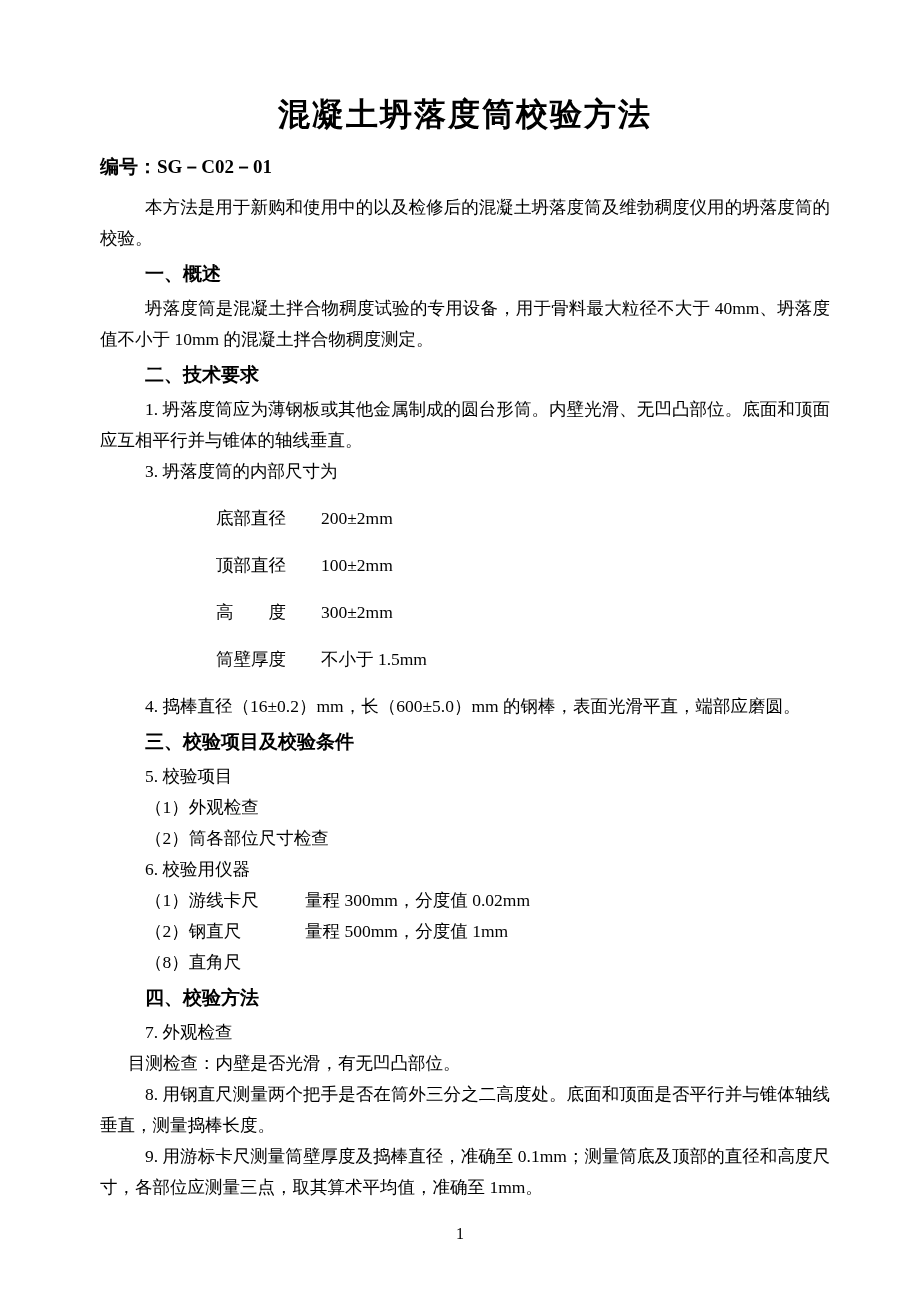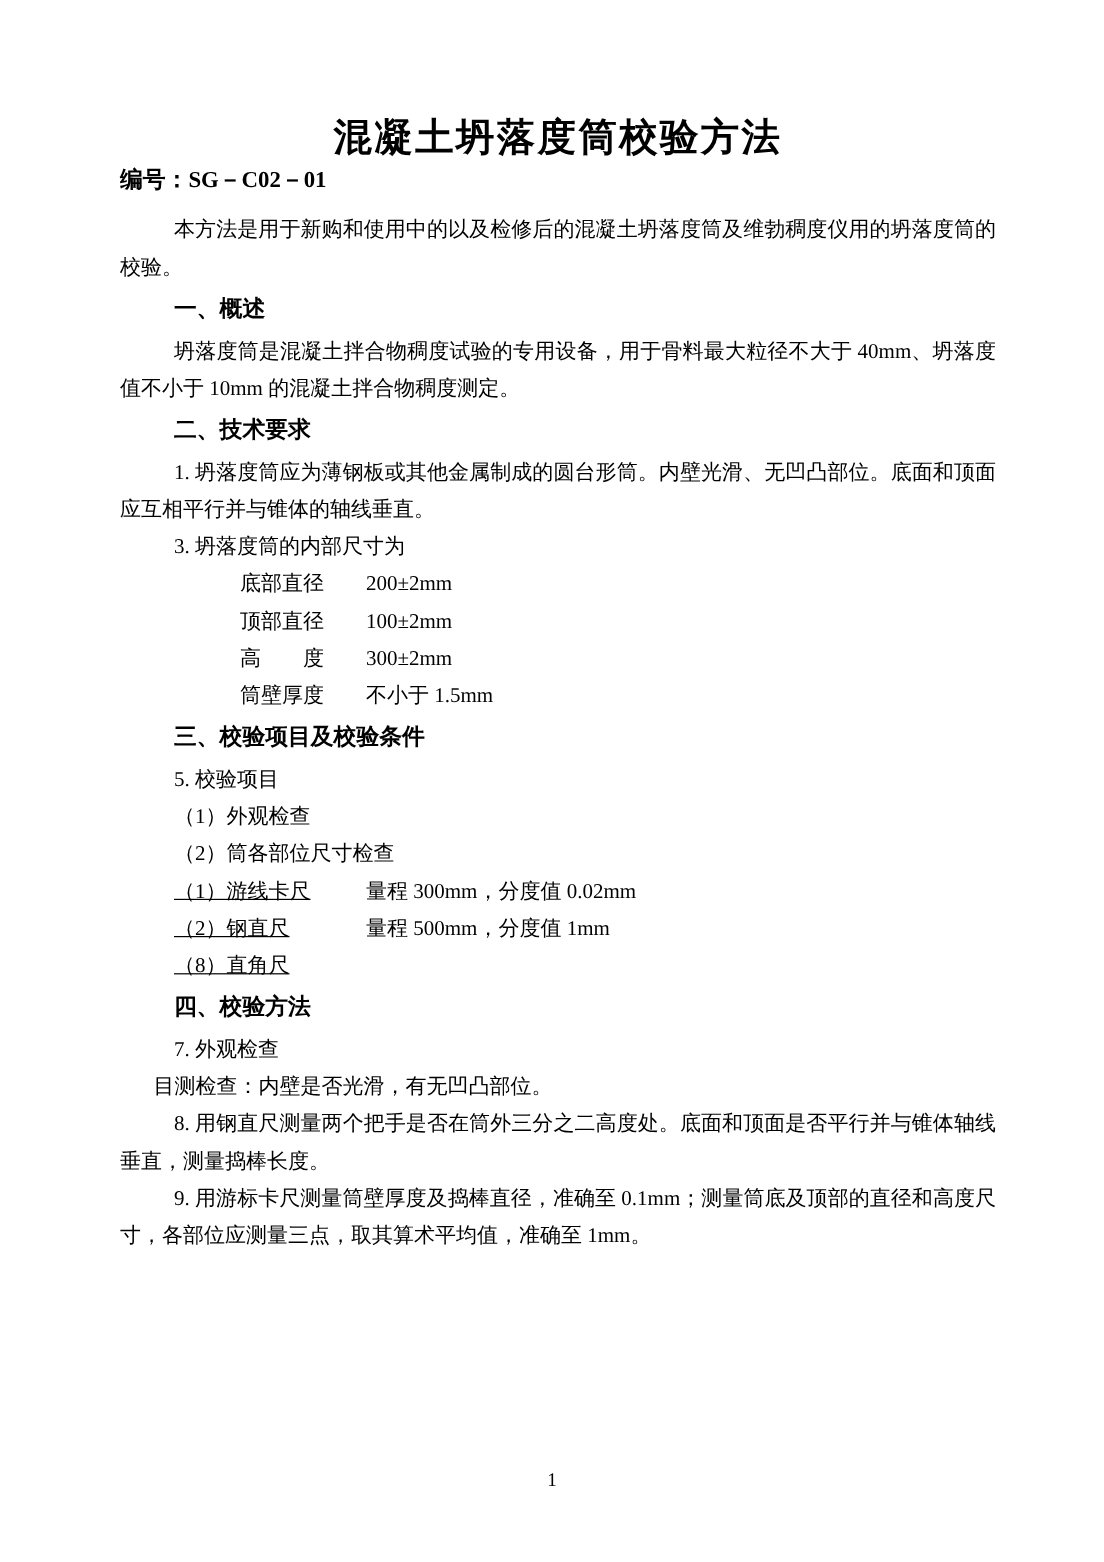--- a/index.html
+++ b/index.html
@@ -18,21 +18,21 @@
     color: #000000;
     font-family: "Liberation Serif", "DejaVu Serif", serif;
   }
   .title {
     text-align: center;
     font-family: Liberation Serif, serif;
     font-weight: 700;
     font-size: 32px;
     line-height: 44px;
     letter-spacing: 2px;
-    margin: 0 0 0 0;
+    margin: 0 0 16px 0;
   }
   .doc-number {
     font-weight: 700;
     font-size: 19px;
     line-height: 30px;
     margin: 0 0 10px 0;
   }
   .para {
     font-size: 17.5px;
     line-height: 31px;
@@ -58,36 +58,35 @@
   .plain-line {
     font-size: 17.5px;
     line-height: 31px;
     text-indent: 28px;
     margin: 0;
   }
   .dim-row {
     font-size: 17.5px;
     line-height: 31px;
     padding-left: 100px;
-    margin: 0;
+    margin: 16px;
   }
   .dim-row .dim-label {
     display: inline-block;
     width: 105px;
   }
   .inst-row {
     font-size: 17.5px;
     line-height: 31px;
     padding-left: 45px;
     margin: 0;
   }
   .inst-row .inst-label {
     display: inline-block;
     width: 160px;
-    text-decoration: underline;
   }
   .page-number {
     position: absolute;
     left: 0;
     right: 0;
     bottom: 58px;
     text-align: center;
     font-size: 16px;
     line-height: 20px;
   }
@@ -116,25 +115,27 @@
   <p class="dim-row">
     <span class="dim-label">顶部直径</span><span>100±2mm</span>
   </p>
   <p class="dim-row">
     <span class="dim-label">高　　度</span><span>300±2mm</span>
   </p>
   <p class="dim-row">
     <span class="dim-label">筒壁厚度</span><span>不小于 1.5mm</span>
   </p>
 
+  <p class="item">4. 捣棒直径（16±0.2）mm，长（600±5.0）mm 的钢棒，表面光滑平直，端部应磨圆。</p>
 
   <h2 class="heading">三、校验项目及校验条件</h2>
   <p class="item">5. 校验项目</p>
   <p class="item">（1）外观检查</p>
   <p class="item">（2）筒各部位尺寸检查</p>
+  <p class="item">6. 校验用仪器</p>
 
   <p class="inst-row">
     <span class="inst-label">（1）游线卡尺</span><span>量程 300mm，分度值 0.02mm</span>
   </p>
   <p class="inst-row">
     <span class="inst-label">（2）钢直尺</span><span>量程 500mm，分度值 1mm</span>
   </p>
   <p class="inst-row">
     <span class="inst-label">（8）直角尺</span><span></span>
   </p>

